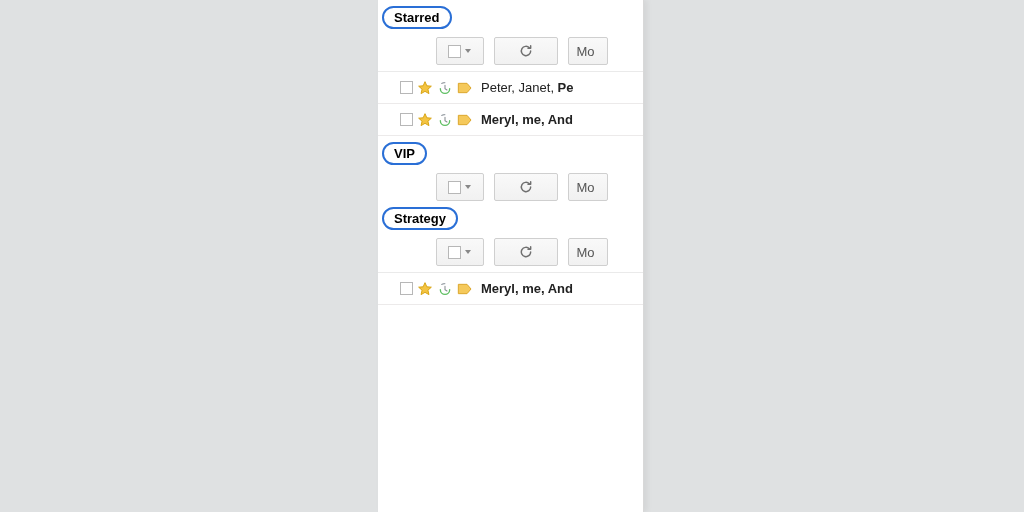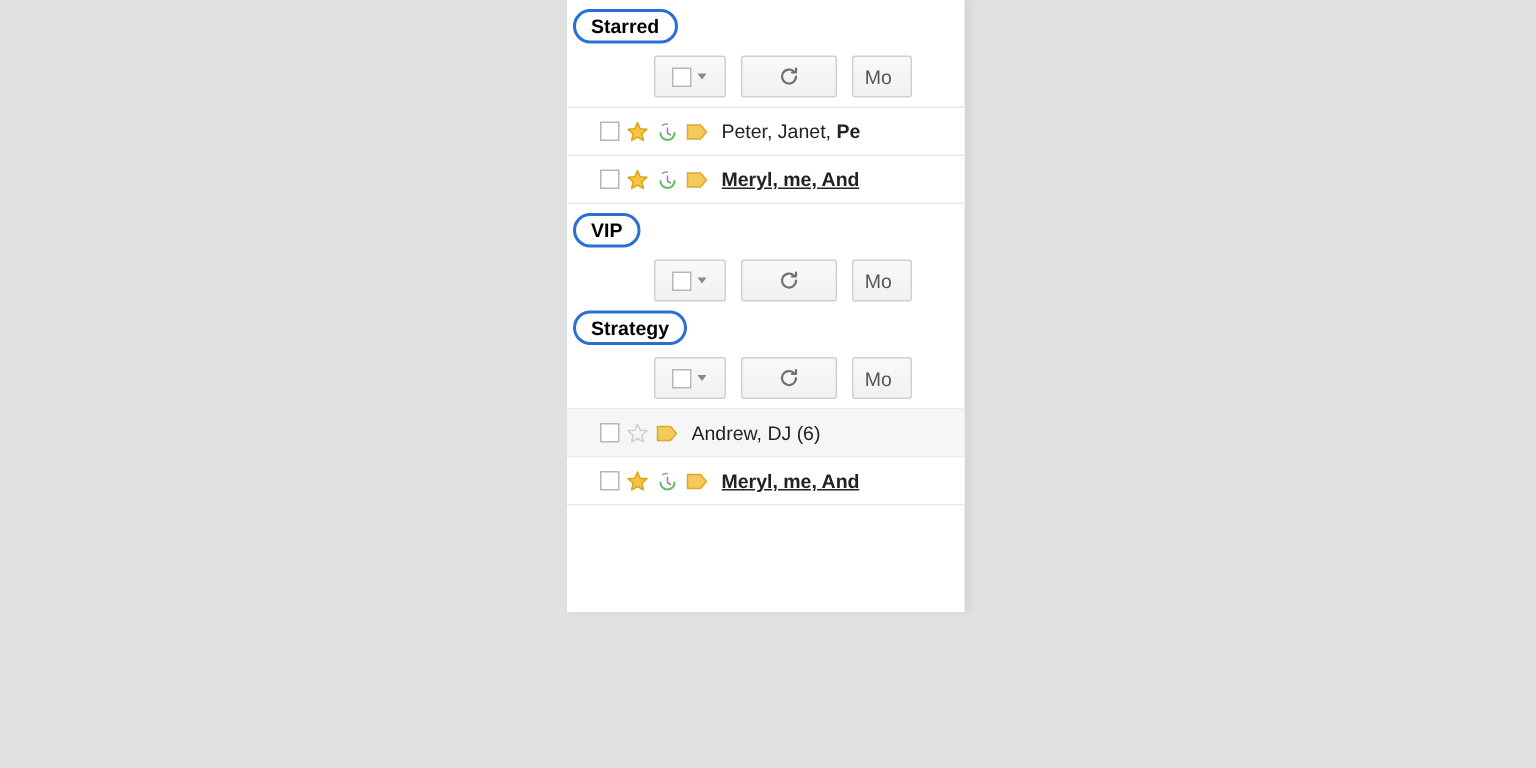--- a/index.html
+++ b/index.html
@@ -16,21 +16,21 @@
   .canvas {
     position: relative;
     width: 1024px;
     height: 512px;
   }
   .panel {
     position: absolute;
     left: 378px;
     top: 0;
     width: 265px;
-    height: 408px;
+    height: 512px;
     background: #fff;
     border-right: 1px solid #d8d8d8;
     box-shadow: 3px 0 6px rgba(0,0,0,0.06);
     overflow: hidden;
   }
   .section {
     margin-top: 6px;
   }
   .section-title {
     display: inline-block;
@@ -83,21 +83,21 @@
     display: flex;
     align-items: center;
     height: 32px;
     border-bottom: 1px solid #eceaea;
     padding-left: 22px;
     padding-right: 1px;
     background: #fff;
     box-sizing: border-box;
     gap: 4px;
   }
-  .row.unread { font-weight: bold; text-decoration: underline; }
+  .row.unread { font-weight: bold; }
   .row.read-bg { background: #f6f6f6; }
   .chk {
     width: 11px; height: 11px;
     border: 1.5px solid #b7b7b7;
     background: #fff;
     flex: 0 0 auto;
   }
   .iconcell {
     width: 16px; height: 16px;
     display: flex; align-items: center; justify-content: center;
@@ -215,34 +215,20 @@
                 <path d="M19 12a7 7 0 1 1-2.05-4.95" fill="none" stroke="#707070" stroke-width="2.2" stroke-linecap="round"></path>
                 <path d="M19 4v4h-4" fill="none" stroke="#707070" stroke-width="2.2" stroke-linecap="round" stroke-linejoin="round"></path>
               </svg>
             </span>
       </div>
       <div class="btn btn-more">
         <span>Mo</span>
       </div>
     </div>
       <div class="rows">
-    <div class="row read-bg">
-      <div class="chk"></div>
-      <span class="iconcell">
-              <svg width="16" height="16" viewBox="0 0 24 24">
-                <path d="M12 2.5l2.7 6.2 6.8.6-5.1 4.5 1.5 6.6L12 17l-5.9 3.4 1.5-6.6L2.5 9.3l6.8-.6z" fill="none" stroke="#cfcfcf" stroke-width="1.5" stroke-linejoin="round"></path>
-              </svg>
-            </span>
-            <span class="iconcell">
-              <svg width="16" height="14" viewBox="0 0 24 20">
-                <path d="M2 3h13l6 7-6 7H2z" fill="#f5c95b" stroke="#dca82e" stroke-width="1.5" stroke-linejoin="round"></path>
-              </svg>
-            </span>
-      <span class="sender">Andrew, DJ (6)</span>
-    </div>
     <div class="row unread">
       <div class="chk"></div>
       <span class="iconcell">
               <svg width="16" height="16" viewBox="0 0 24 24">
                 <path d="M12 2.5l2.7 6.2 6.8.6-5.1 4.5 1.5 6.6L12 17l-5.9 3.4 1.5-6.6L2.5 9.3l6.8-.6z" fill="#f4c442" stroke="#d9a514" stroke-width="1.5" stroke-linejoin="round"></path>
               </svg>
             </span>
             <span class="iconcell">
               <svg width="16" height="16" viewBox="0 0 24 24">
                 <path d="M5 13a7 7 0 1 0 14 0" fill="none" stroke="#5fbf63" stroke-width="2" stroke-linecap="round"></path>

